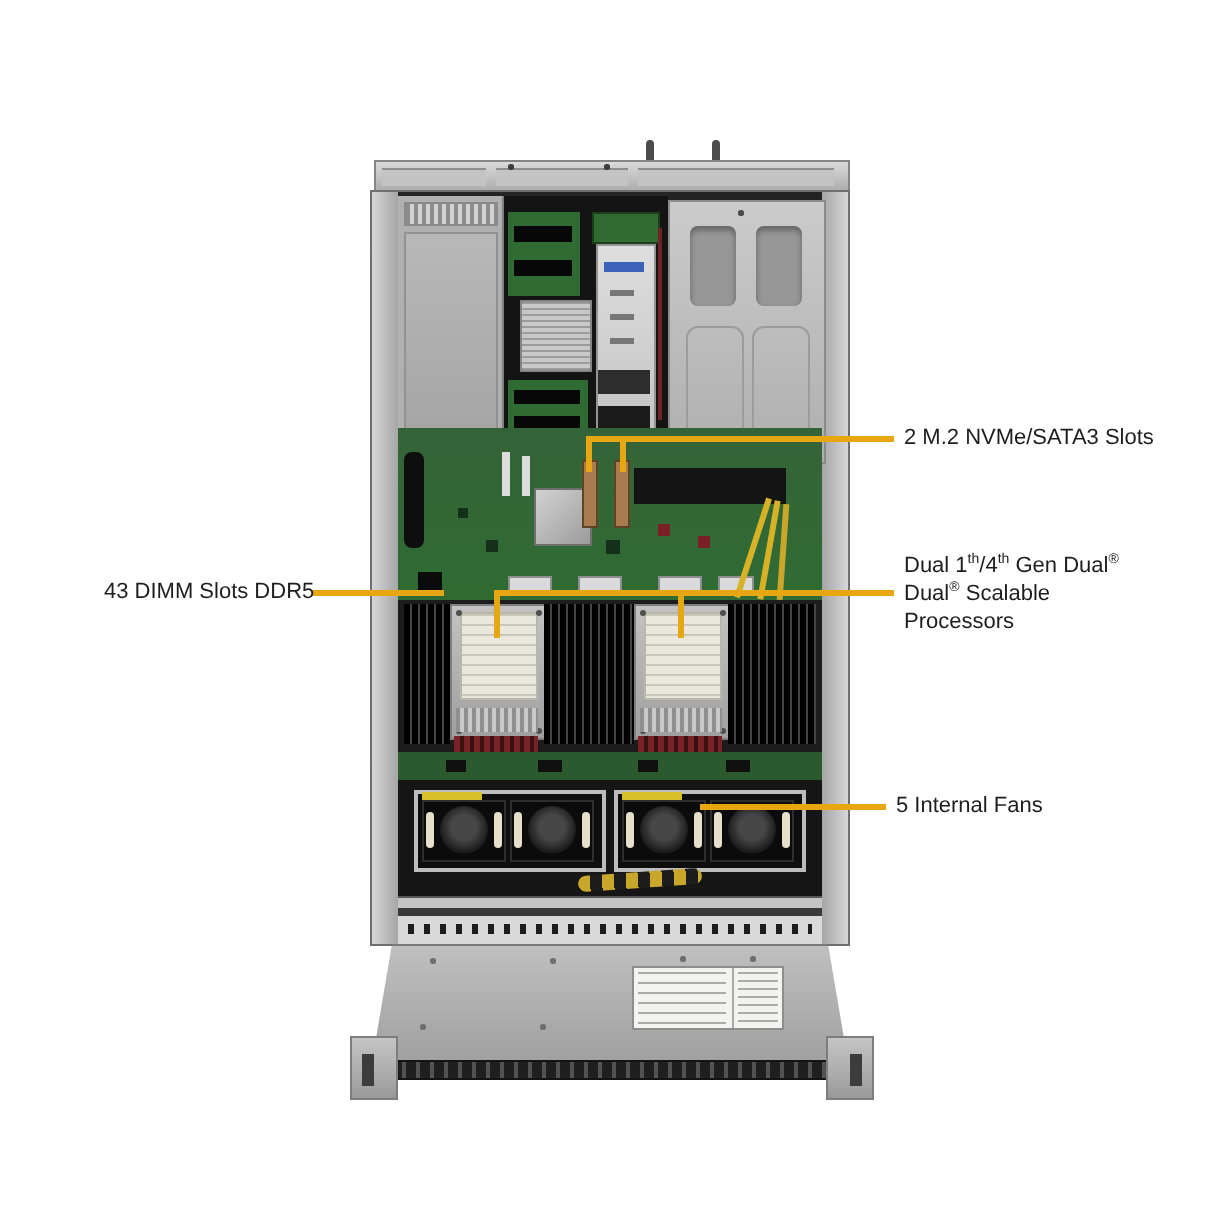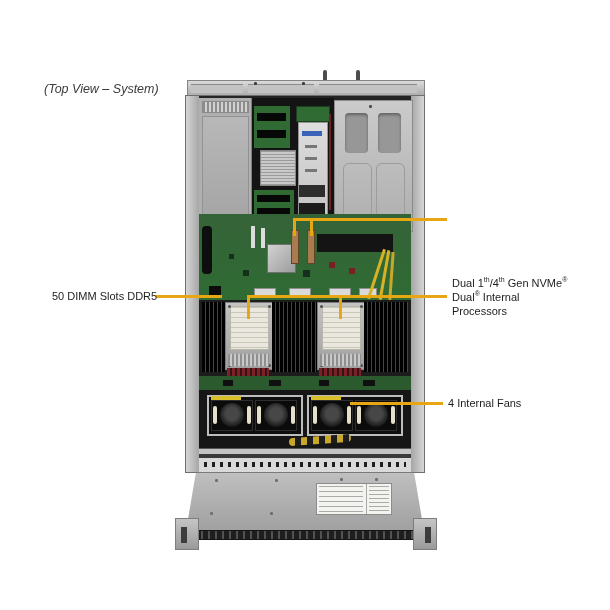--- a/index.html
+++ b/index.html
@@ -21,21 +21,20 @@
   .fan-handle{position:absolute;background:#e6dfc9;border-radius:2px;}
   .dot{width:2.5px;height:2.5px;border-radius:50%;background:#6e6e6e;position:absolute;}
   .cutout{position:absolute;background:#979797;border-radius:4px;box-shadow:inset 0 2px 3px rgba(0,0,0,.35);}
   .emboss{position:absolute;border:1px solid #9c9c9c;border-radius:6px;}
 </style>
 </head>
 <body>
 
 <div id="canvas">
 
-  <div class="caption" style="left:44px;top:82px;">(Top View – System)</div>
 
   <div class="abs" style="left:0;top:0;width:610px;height:610px;">
 
     <div class="abs" style="left:323px;top:70px;width:4px;height:12px;background:#4c4c4c;border-radius:2px 2px 0 0;"></div>
     <div class="abs" style="left:356px;top:70px;width:4px;height:12px;background:#4c4c4c;border-radius:2px 2px 0 0;"></div>
 
     <div class="abs" style="left:187px;top:80px;width:236px;height:16px;background:linear-gradient(180deg,#dadada,#a8a8a8);border:1px solid #858585;">
       <div class="abs" style="left:3px;top:3px;width:52px;height:8px;background:#c3c3c3;border-top:1px solid #8d8d8d;"></div>
       <div class="abs" style="left:60px;top:3px;width:66px;height:8px;background:#c3c3c3;border-top:1px solid #8d8d8d;"></div>
       <div class="abs" style="left:131px;top:3px;width:98px;height:8px;background:#c3c3c3;border-top:1px solid #8d8d8d;"></div>
@@ -204,24 +203,25 @@
   <div class="co-line" style="left: 310px; top: 218px; width: 3px; height: 18px; background: rgb(230, 167, 19);"></div>
 
   <div class="co-line" style="left: 156px; top: 295px; width: 66px; height: 3px; background: rgb(230, 167, 19);"></div>
 
   <div class="co-line" style="left: 247px; top: 295px; width: 200px; height: 3px; background: rgb(230, 167, 19);"></div>
   <div class="co-line" style="left: 247px; top: 295px; width: 3px; height: 24px; background: rgb(230, 167, 19);"></div>
   <div class="co-line" style="left: 339px; top: 295px; width: 3px; height: 24px; background: rgb(230, 167, 19);"></div>
 
   <div class="co-line" style="left: 350px; top: 402px; width: 93px; height: 3px; background: rgb(230, 167, 19);"></div>
 
-
-  <div class="label" style="left:52px;top:289px;">50 DIMM Slots DDR5</div>
+  <div class="label" style="left:452px;top:212px;">2 M.2 NVMe/SATA3 Slots</div>
+
+  <div class="label" style="left:52px;top:289px;">43 DIMM Slots DDR5</div>
 
   <div class="label" style="left:452px;top:276px;">
-    <span><span>Dual 1</span><sup>th</sup><span>/4</span><sup>th</sup><span> Gen NVMe</span><sup>®</sup></span><br>
-    <span><span>Dual</span><sup>®</sup><span> Internal</span></span><br>
+    <span><span>Dual 1</span><sup>th</sup><span>/4</span><sup>th</sup><span> Gen Dual</span><sup>®</sup></span><br>
+    <span><span>Dual</span><sup>®</sup><span> Scalable</span></span><br>
     <span>Processors</span>
   </div>
 
-  <div class="label" style="left:448px;top:396px;">4 Internal Fans</div>
+  <div class="label" style="left:448px;top:396px;">5 Internal Fans</div>
 
 </div>
 
 </body></html>

